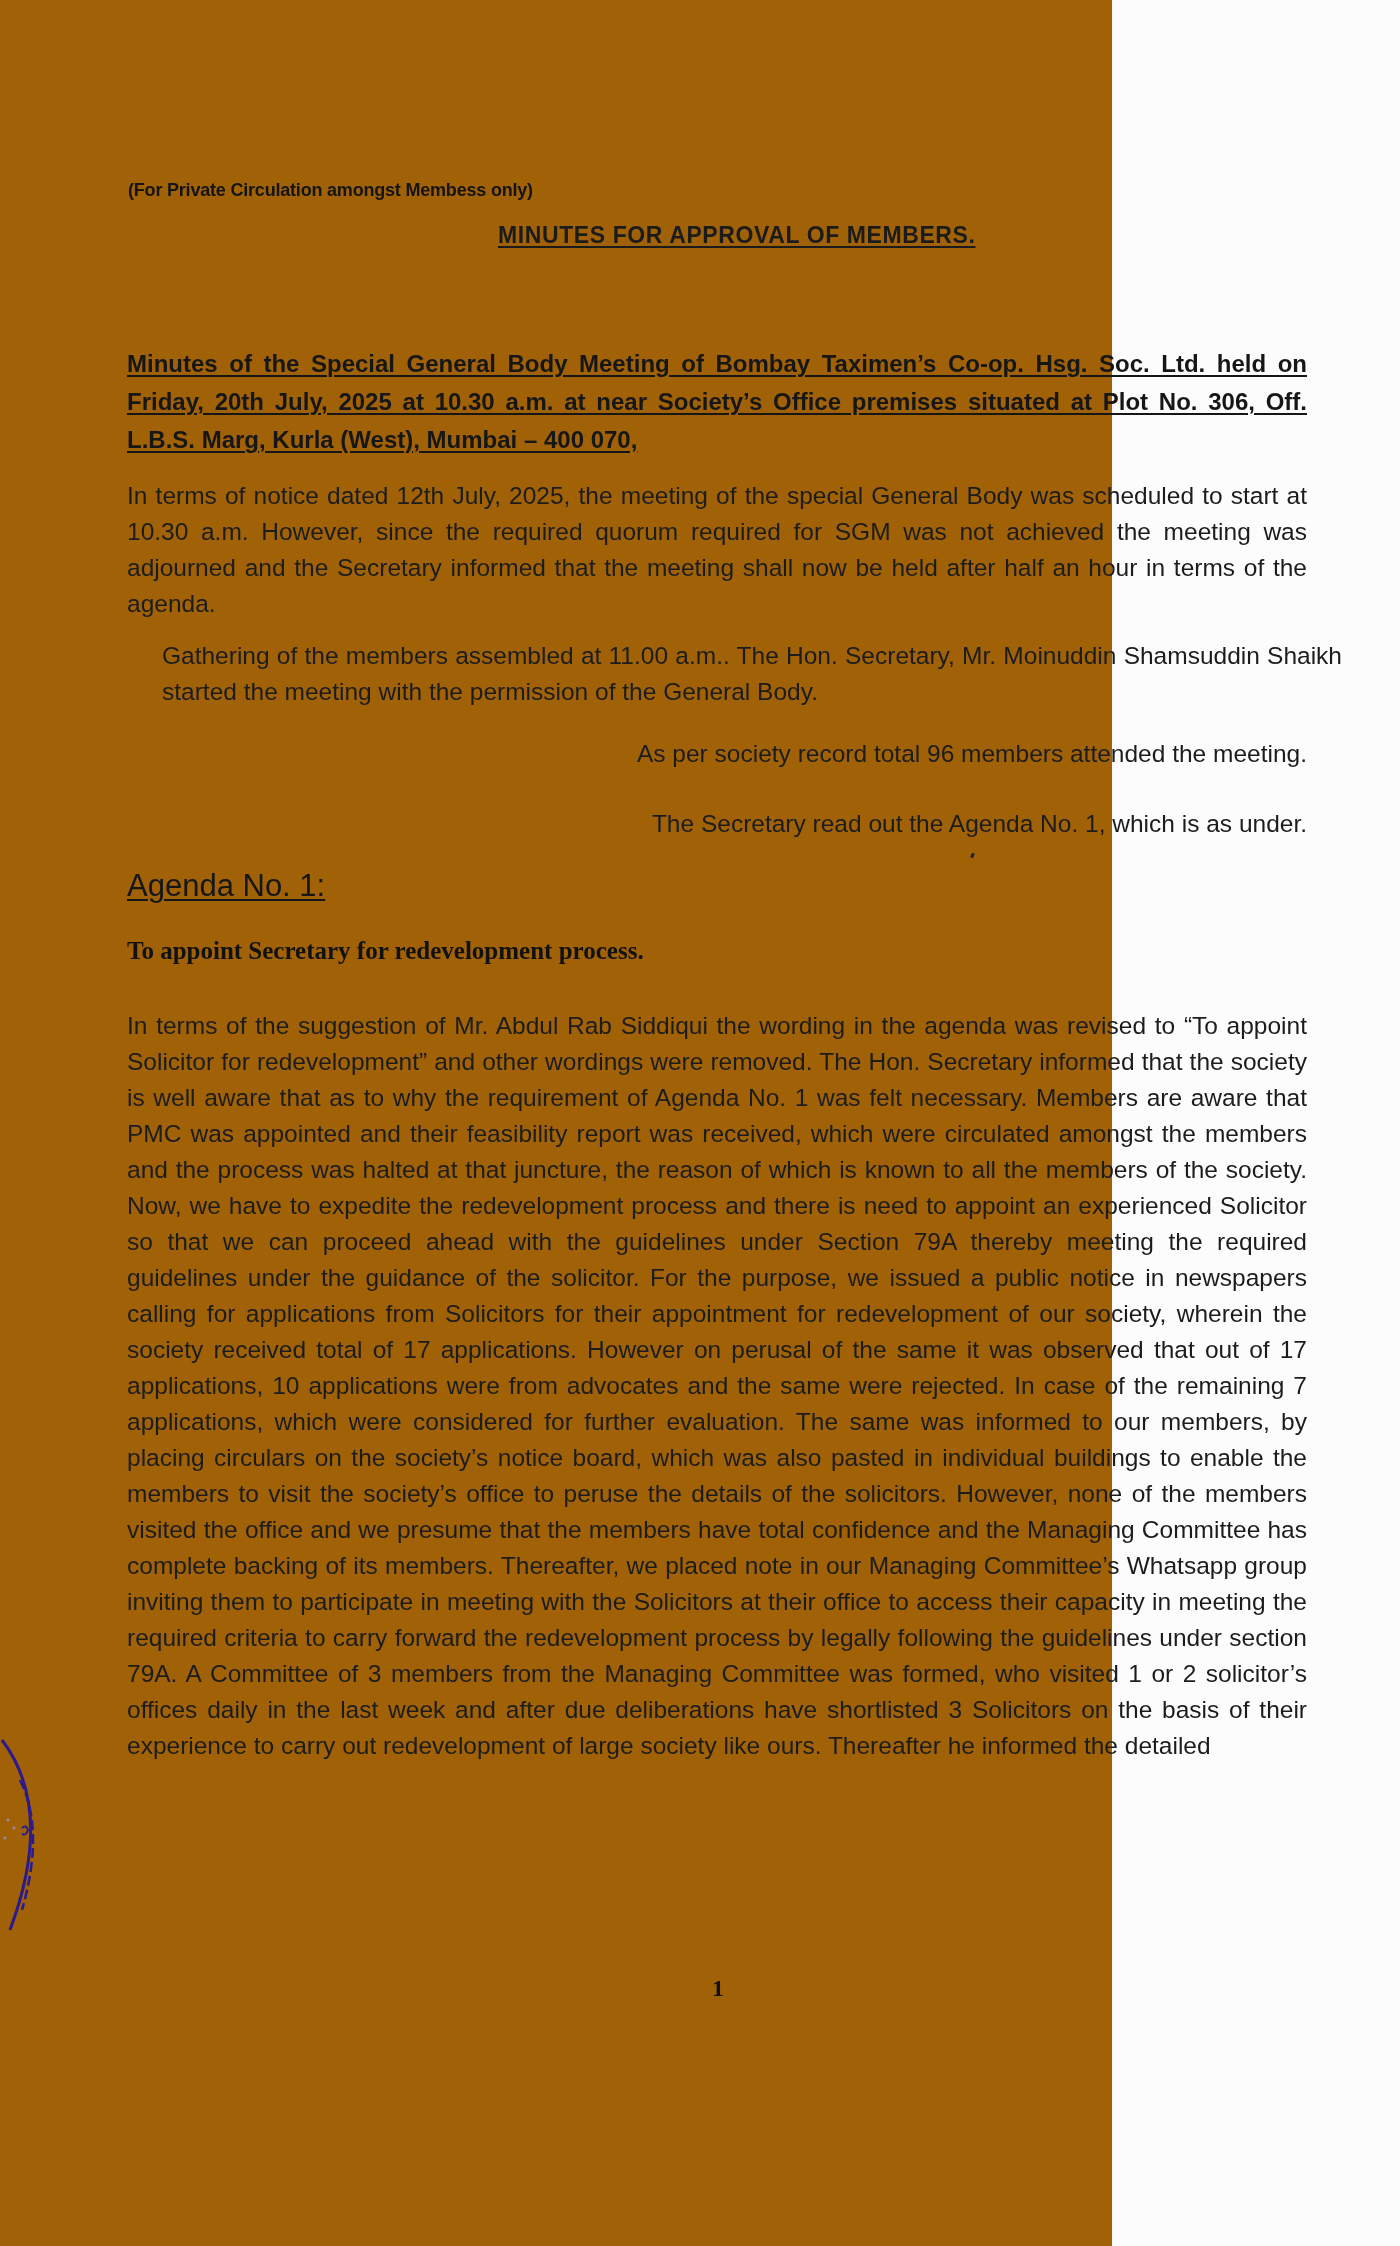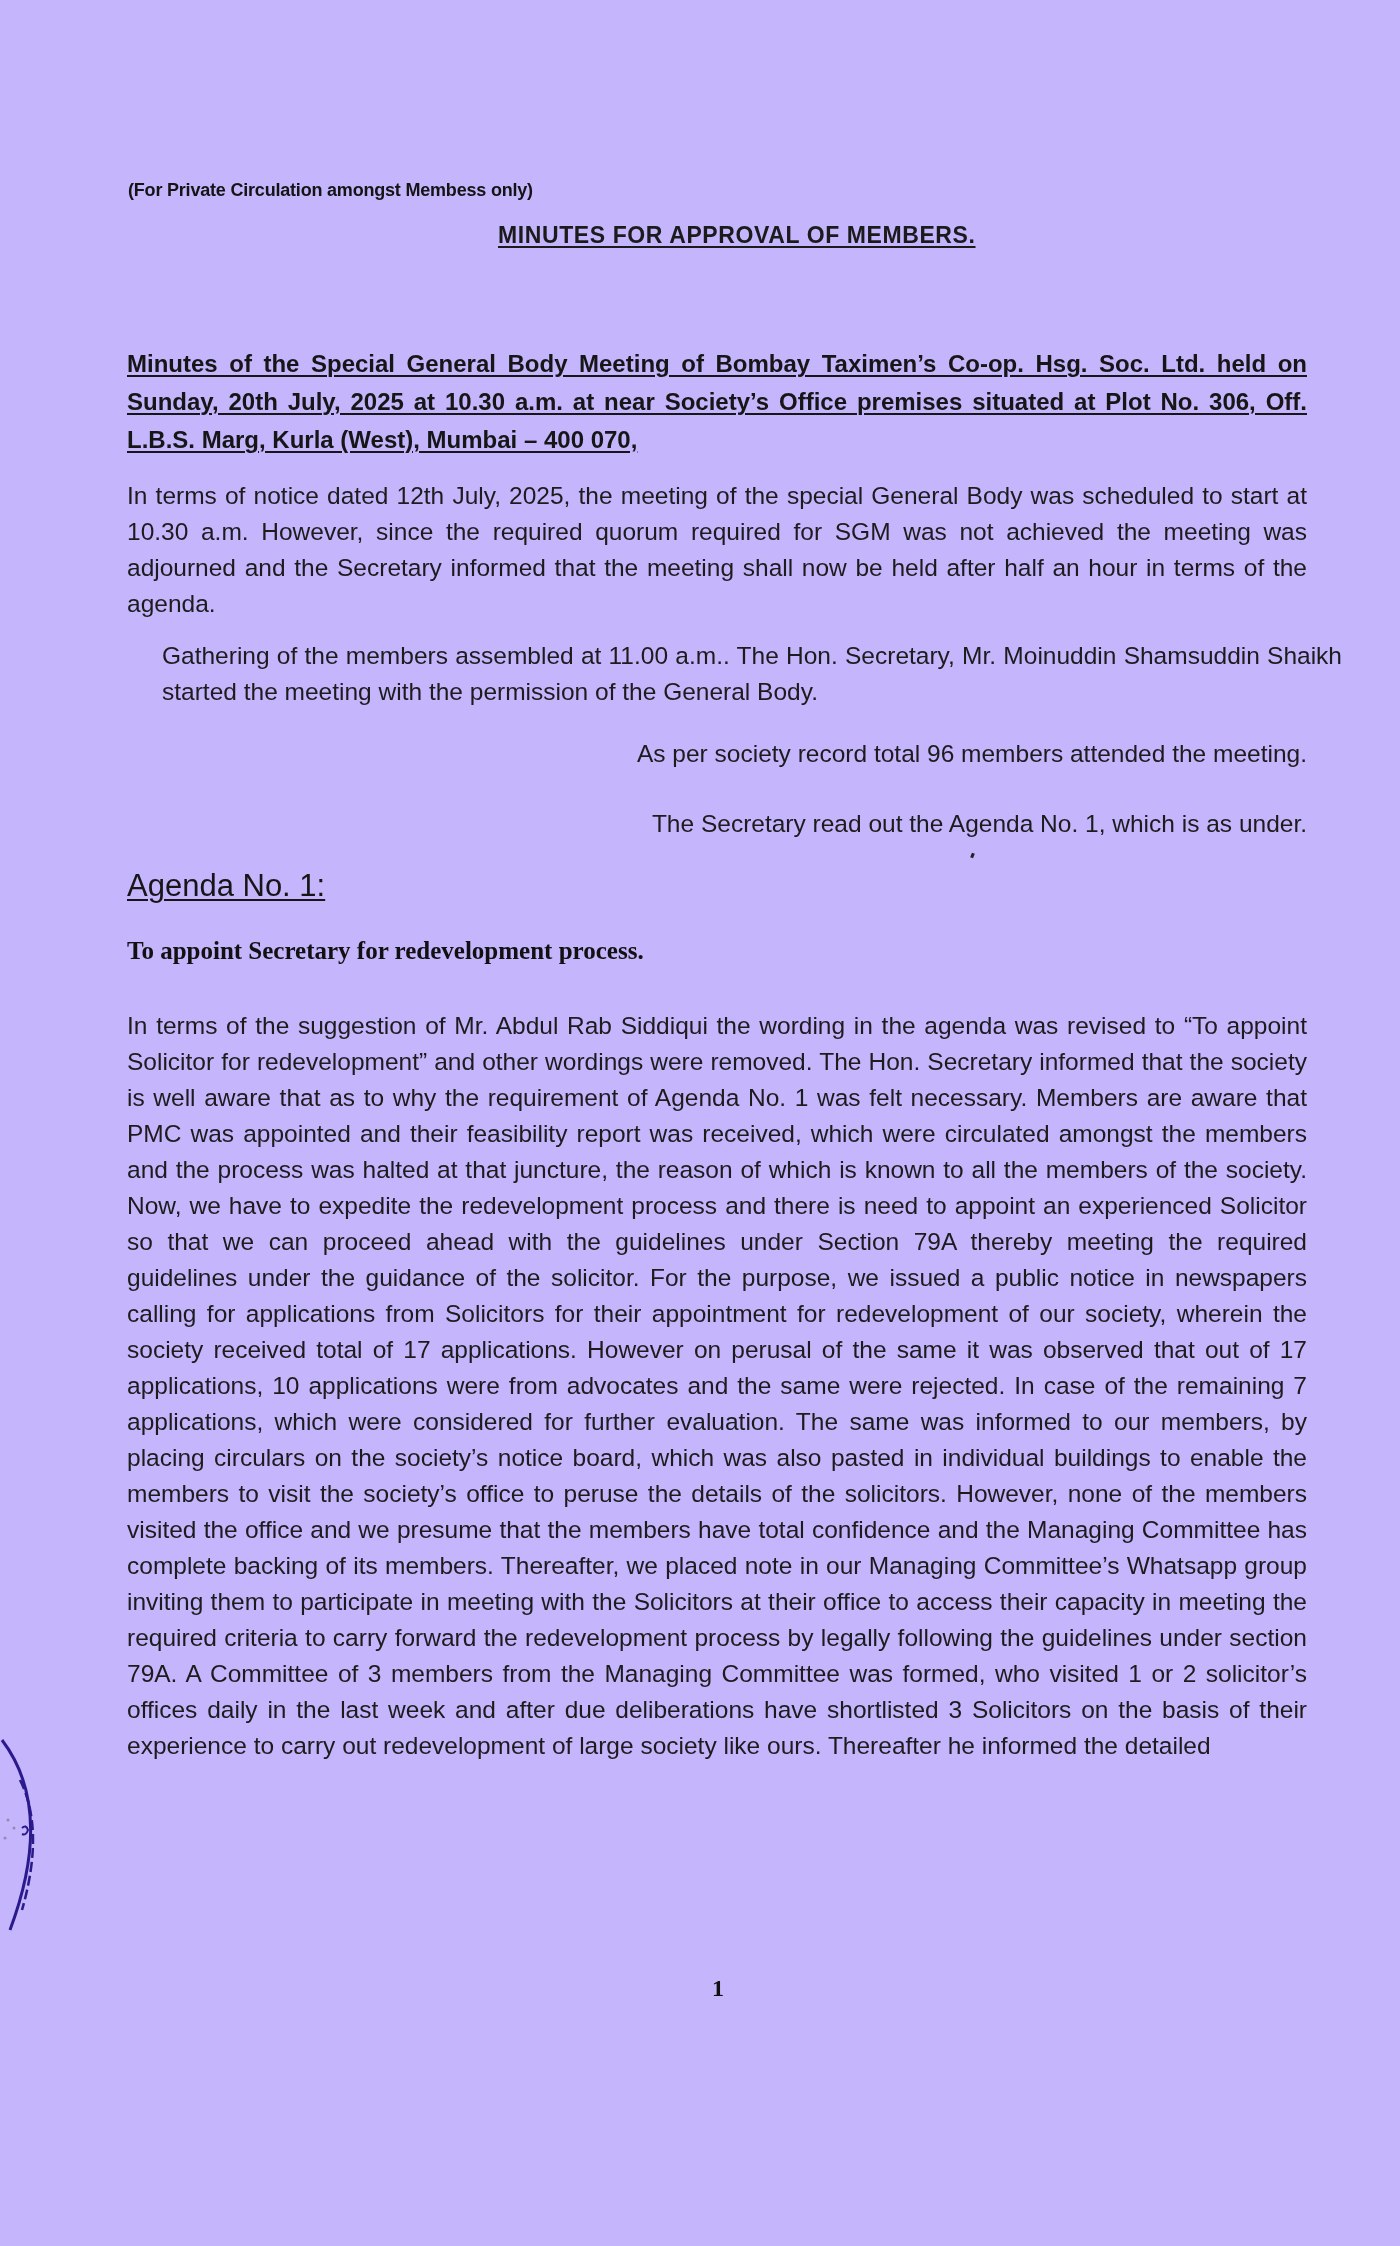--- a/index.html
+++ b/index.html
@@ -11,23 +11,23 @@
       width: 1400px;
       height: 2246px;
       position: relative;
       overflow: hidden;
       font-family: "Liberation Sans", sans-serif;
       color: #1a1a1a;
     }
     .page {
       position: absolute;
       left: 0; top: 0;
-      width: 1400px;
+      width: 1112px;
       height: 2246px;
-      background: #c4b5fd;
+      background: #a16207;
       text-decoration: underline;
     }
     .circulation {
       position: absolute;
       left: 128px;
       top: 180px;
       font-size: 18px;
       font-weight: bold;
       letter-spacing: -0.2px;
       color: #141414;
@@ -120,21 +120,21 @@
   </style>
 </head>
 <body>
 
 <div class="page">
 
   <div class="circulation">(For Private Circulation amongst Membess only)</div>
 
   <div class="doc-title">MINUTES FOR APPROVAL OF MEMBERS.</div>
 
-  <div class="meeting-heading">Minutes of the Special General Body Meeting of Bombay Taximen’s Co-op. Hsg. Soc. Ltd. held on  Sunday, 20th July, 2025 at 10.30 a.m. at near Society’s Office premises situated at Plot No. 306, Off. L.B.S. Marg, Kurla (West), Mumbai – 400 070,</div>
+  <div class="meeting-heading">Minutes of the Special General Body Meeting of Bombay Taximen’s Co-op. Hsg. Soc. Ltd. held on  Friday, 20th July, 2025 at 10.30 a.m. at near Society’s Office premises situated at Plot No. 306, Off. L.B.S. Marg, Kurla (West), Mumbai – 400 070,</div>
 
   <div class="para p1">In terms of notice dated 12th July, 2025, the meeting of the special General Body was scheduled to start at 10.30 a.m. However, since the required quorum required for SGM was not achieved the meeting was adjourned and the Secretary informed that the meeting shall now be held after half an hour in terms of the agenda.</div>
   <div class="para p2">Gathering of the members assembled at 11.00 a.m.. The Hon. Secretary, Mr. Moinuddin Shamsuddin Shaikh started the meeting with the permission of the General Body.</div>
   <div class="para left p3">As per society record total 96 members attended the meeting.</div>
   <div class="para left p4">The Secretary read out the Agenda No. 1, which is as under.</div>
 
   <div class="speck"></div>
 
   <div class="agenda-label">Agenda No. 1:</div>
 

